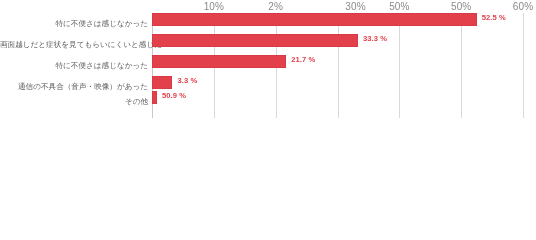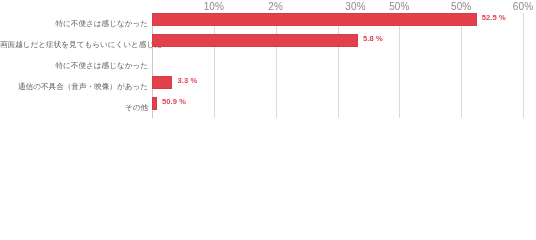--- a/index.html
+++ b/index.html
@@ -139,37 +139,41 @@
       <span class="bar-wrap">
         <span class="bar" style="width: 324.625px; background: rgb(226, 65, 76);"></span>
         <span class="bar-value" style="color: rgb(226, 65, 76);">52.5 %</span>
       </span>
     </div>
 
     <div class="row" style="top:21px;">
       <span class="cat-label" style="color: rgb(91, 91, 91);">画面越しだと症状を見てもらいにくいと感じた</span>
       <span class="bar-wrap">
         <span class="bar" style="width: 205.905px; background: rgb(226, 65, 76);"></span>
-        <span class="bar-value" style="color: rgb(226, 65, 76);">5.8 %</span>
+        <span class="bar-value" style="color: rgb(226, 65, 76);">33.3 %</span>
       </span>
     </div>
 
     <div class="row" style="top:42px;">
       <span class="cat-label" style="color: rgb(91, 91, 91);">特に不便さは感じなかった</span>
+      <span class="bar-wrap">
+        <span class="bar" style="width: 134.178px; background: rgb(226, 65, 76);"></span>
+        <span class="bar-value" style="color: rgb(226, 65, 76);">21.7 %</span>
+      </span>
     </div>
 
     <div class="row" style="top:63px;">
       <span class="cat-label" style="color: rgb(91, 91, 91);">通信の不具合（音声・映像）があった</span>
       <span class="bar-wrap">
         <span class="bar" style="width: 20.405px; background: rgb(226, 65, 76);"></span>
         <span class="bar-value" style="color: rgb(226, 65, 76);">3.3 %</span>
       </span>
     </div>
 
-    <div class="row" style="top:84px;">
+    <div class="row" style="top:78px;">
       <span class="cat-label" style="color: rgb(91, 91, 91);">その他</span>
       <span class="bar-wrap">
         <span class="bar" style="width: 4.94667px; background: rgb(226, 65, 76);"></span>
         <span class="bar-value" style="color: rgb(226, 65, 76);">50.9 %</span>
       </span>
     </div>
 
   </div>
 </div>
 

